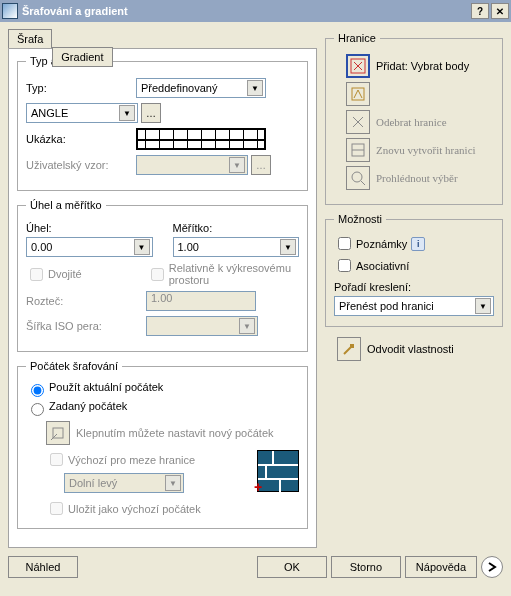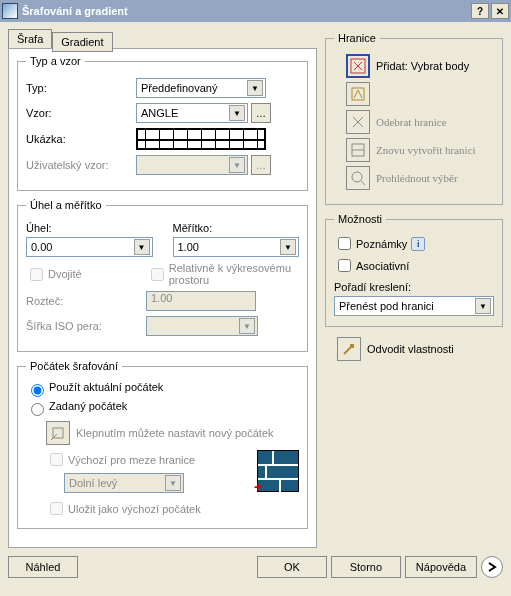--- a/index.html
+++ b/index.html
@@ -52,21 +52,21 @@
   .tab {
     display: inline-block;
     border: 1px solid #888;
     border-bottom: none;
     padding: 3px 8px;
     background: #ece9d8;
     position: relative;
     cursor: pointer;
   }
   .tab.active { background: #ece9d8; z-index: 3; }
-  .tab:not(.active) { color: #000; top: 3px; }
+  .tab:not(.active) { color: #000; top: 18px; }
   .tab-underline { border-bottom: 1px solid #888; }
   .tab-body {
     border: 1px solid #a3a3a3;
     padding: 6px 8px 8px 8px;
     height: 500px;
     background: #ffffff;
   }
   fieldset {
     border: 1px solid #aaa;
     padding: 6px 8px 10px 8px;
@@ -199,21 +199,20 @@
       <fieldset>
         <legend>Typ a vzor</legend>
         <div class="row">
           <span class="lbl">Typ:</span>
           <span class="sel" style="width:130px">
             <span>Předdefinovaný</span>
             <span class="arrow">▼</span>
           </span>
         </div>
         <div class="row">
-          <span class="lbl">Vzor:</span>
           <span class="sel" style="width:110px">
             <span>ANGLE</span>
             <span class="arrow">▼</span>
           </span>
           <span class="ellipsis-btn">…</span>
         </div>
         <div class="row">
           <span class="lbl">Ukázka:</span>
           <span class="sample">
             <span class="tick"></span>

